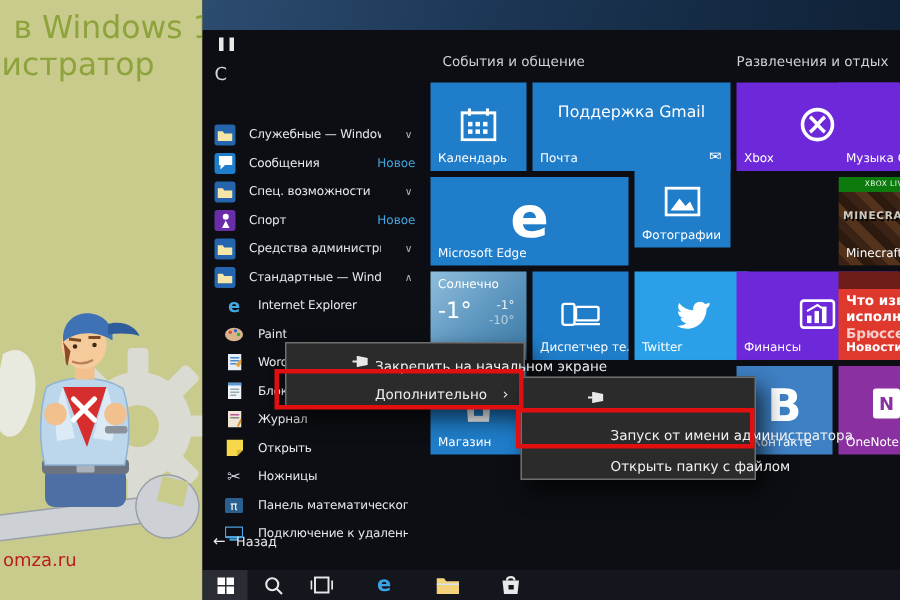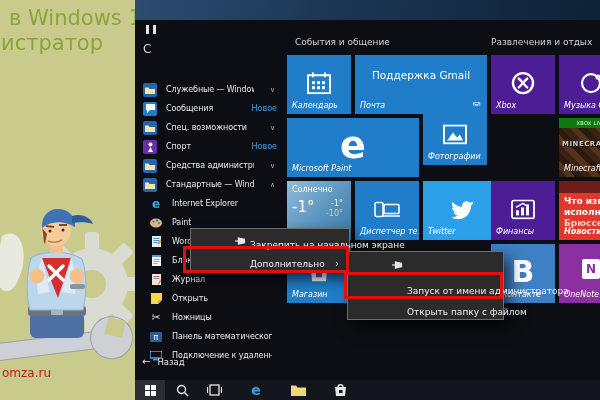--- a/index.html
+++ b/index.html
@@ -32,23 +32,23 @@
   .app-row.indent .al{max-width:100px;}
   .app-row .chev{position:absolute;right:8px;color:#aeb2b6;font-size:7px;}
   .app-row .badge{position:absolute;right:6px;color:#46a3e0;font-size:8px;}
   .back-row{position:absolute;left:0;top:332px;width:148px;height:19px;display:flex;align-items:center;}
   .back-row .ba{color:#e7e9ea;font-size:10px;margin-left:7px;}
   .back-row .bl{color:#e7e9ea;font-size:8.5px;margin-left:7px;}
 
   
   .grp-head{position:absolute;color:#cfd3d8;font-size:9px;}
   .tile{position:absolute;overflow:hidden;cursor:pointer;}
-  .t-label{position:absolute;left:5px;bottom:4px;color:#fff;font-size:8px;white-space:nowrap;font-style:italic;}
+  .t-label{position:absolute;left:5px;bottom:4px;color:#fff;font-size:8px;white-space:nowrap;}
   .t-ic{position:absolute;left:50%;top:50%;transform:translate(-50%,-58%);}
-  .blue{background:#1f7dc9;} .green{background:#4c1d95;}
+  .blue{background:#1f7dc9;} .green{background:#6d28d9;padding-left:44px;}
   .banner{position:absolute;left:0;top:0;right:0;height:10px;background:#0c7a0c;
           color:#eaf6ea;font-size:5px;display:flex;align-items:center;justify-content:center;letter-spacing:.3px;}
   .big-letter{position:absolute;left:50%;top:46%;transform:translate(-50%,-50%);
               color:#fff;font-weight:bold;}
   .weather{background:linear-gradient(135deg,#8fbedd 0%,#5b94bd 55%,#3c7aa6 100%);}
   .w-cond{position:absolute;left:5px;top:4px;color:#fff;font-size:8px;}
   .w-temp{position:absolute;left:5px;top:17px;color:#fff;font-size:15px;}
   .w-hi{position:absolute;right:8px;top:18px;color:#eaf2f8;font-size:8px;}
   .w-lo{position:absolute;right:8px;top:28px;color:#b9d2e2;font-size:8px;}
   .mail-head{position:absolute;left:0;right:0;top:14px;text-align:center;color:#fff;font-size:10.5px;}
@@ -322,21 +322,21 @@
   </div>
 
   <div class="tile blue" style="left:355px;top:55px;width:132px;height:59px">
     <div class="mail-head">Поддержка Gmail</div>
     <span class="t-label">Почта</span>
     <span class="mail-env">✉</span>
   </div>
 
   <div class="tile blue" style="left:287px;top:118px;width:132px;height:59px">
     <div class="big-letter" style="font-size:38px">e</div>
-    <span class="t-label">Microsoft Paint</span>
+    <span class="t-label">Microsoft Edge</span>
   </div>
 
   <div class="tile blue" style="left:423px;top:106px;width:64px;height:59px">
     <svg class="t-ic" width="24" height="20">
         <rect x="1" y="1" width="22" height="18" fill="none" stroke="#fff" stroke-width="2"></rect>
         <path d="M4 16 L10 8 L14 13 L17 10 L20 16 Z" fill="#fff"></path>
       </svg>
     <span class="t-label">Фотографии</span>
   </div>
 

